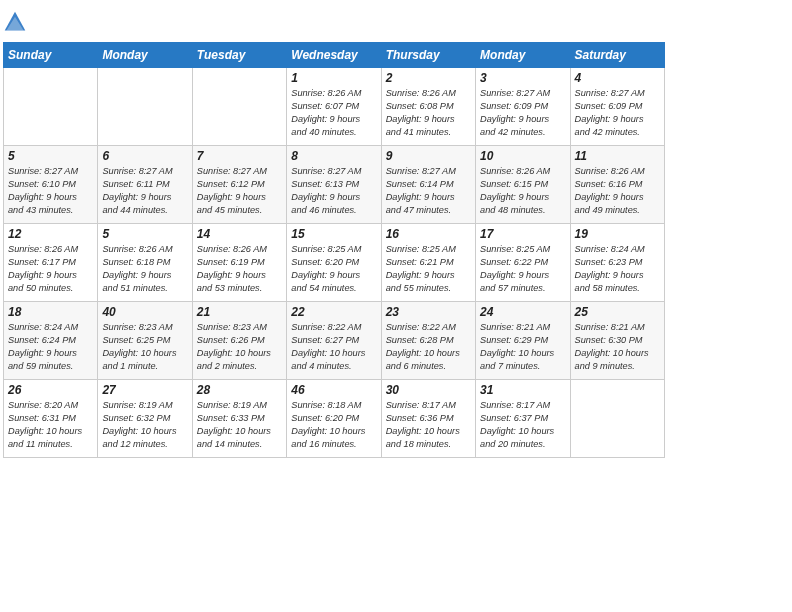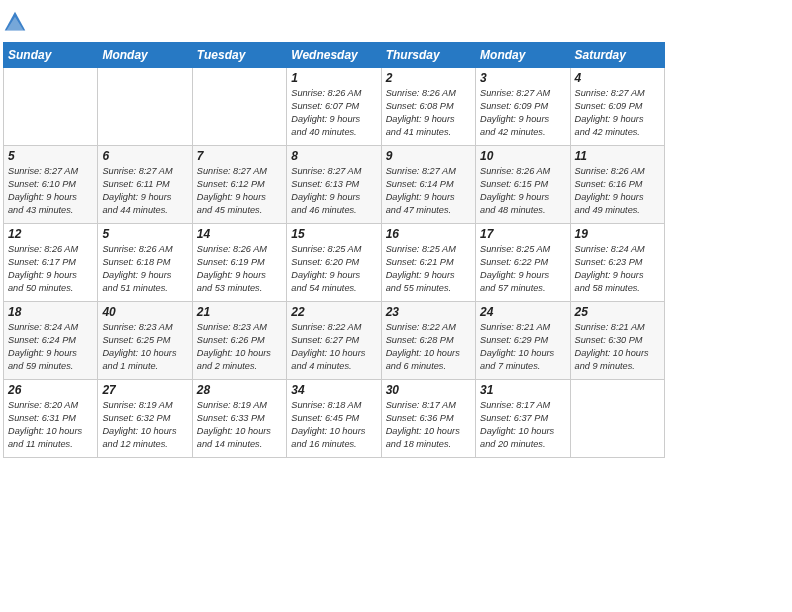--- a/index.html
+++ b/index.html
@@ -329,23 +329,23 @@
 and 12 minutes.</div>
           </td>
           <td>
             <span class="day-number">28</span>
             <div class="day-info" style="white-space: pre-line;">Sunrise: 8:19 AM
 Sunset: 6:33 PM
 Daylight: 10 hours
 and 14 minutes.</div>
           </td>
           <td>
-            <span class="day-number">34</span>
+            <span class="day-number">46</span>
             <div class="day-info" style="white-space: pre-line;">Sunrise: 8:18 AM
-Sunset: 6:45 PM
+Sunset: 6:20 PM
 Daylight: 10 hours
 and 16 minutes.</div>
           </td>
           <td>
             <span class="day-number">30</span>
             <div class="day-info" style="white-space: pre-line;">Sunrise: 8:17 AM
 Sunset: 6:36 PM
 Daylight: 10 hours
 and 18 minutes.</div>
           </td>

